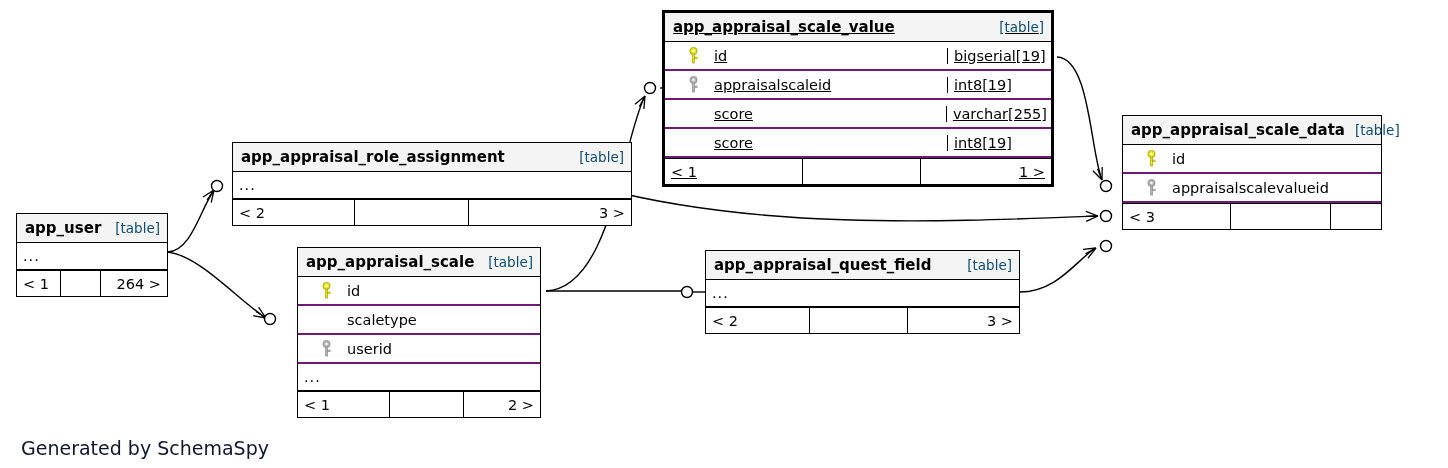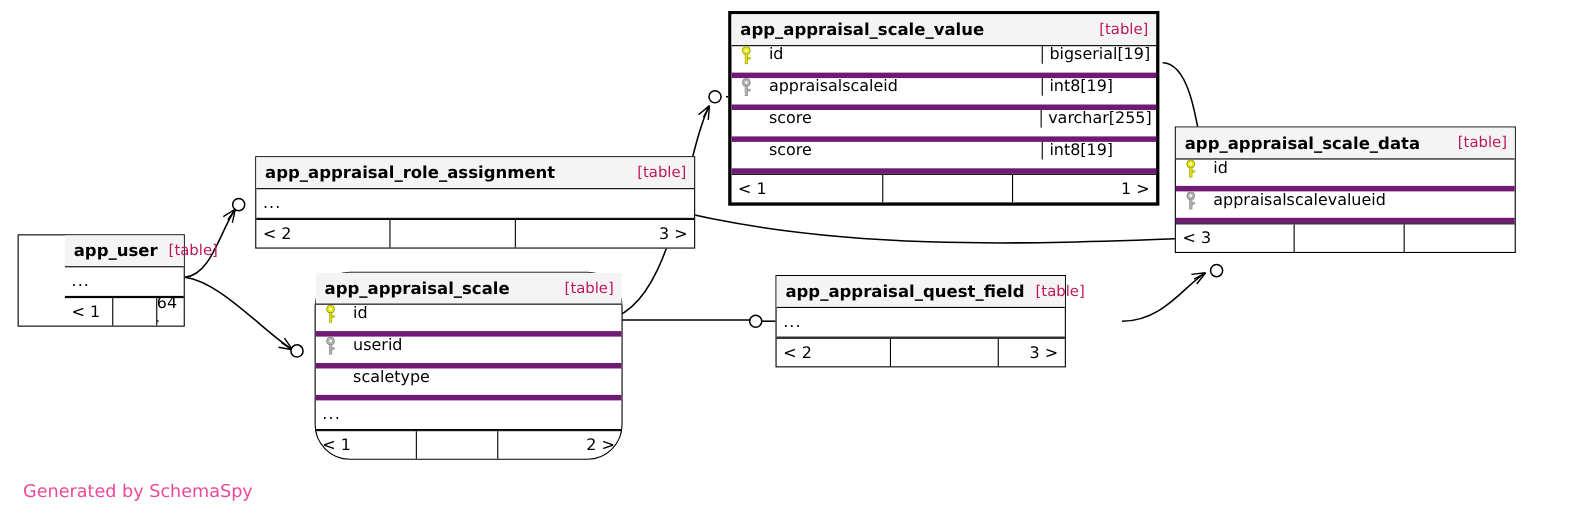--- a/index.html
+++ b/index.html
@@ -31,48 +31,50 @@
     pointer-events: none;
   }
   .table-node {
     position: absolute;
     background: #ffffff;
     border: 1px solid #000000;
     box-sizing: border-box;
   }
   .table-node.emphasis {
     border: 3px solid #000000;
+    text-decoration: underline;
   }
   .tbl-header {
     background: #f4f4f4;
     border-bottom: 1px solid #000000;
     box-sizing: border-box;
     display: flex;
     align-items: center;
     justify-content: space-between;
     padding: 0 7px 0 8px;
     height: 29px;
   }
   .tbl-name {
     font-weight: bold;
     font-size: 15px;
     white-space: nowrap;
   }
   .tbl-tag {
     font-size: 13.5px;
-    color: #be185d;
+    color: #0c4a6e;
     white-space: nowrap;
     padding-left: 10px;
   }
   .row {
     display: flex;
-    border-bottom: 5px solid #701a75;
+    border-bottom: 2px solid #701a75;
     box-sizing: border-box;
     height: 29px;
-    align-items: flex-start;
+    align-items: center;
+    padding-left: 15px;
   }
   .row:last-of-type {
     border-bottom: none;
   }
   .cell-name {
     flex: 1 1 auto;
     display: flex;
     align-items: center;
     padding-left: 8px;
     font-size: 14.5px;
@@ -125,22 +127,22 @@
   }
   .footer .fcell:last-child {
     border-right: none;
   }
   .fcell.left { justify-content: flex-start; }
   .fcell.right { justify-content: flex-end; }
   .caption {
     position: absolute;
     left: 21px;
     top: 437px;
-    font-size: 16px;
-    color: #ec4899;
+    font-size: 19px;
+    color: #0f172a;
     white-space: nowrap;
   }
   svg.key { display: block; }
 </style>
 </head>
 <body>
 
 <div id="canvas">
 
   <svg id="edges" viewBox="0 0 1448 468" xmlns="http://www.w3.org/2000/svg">
@@ -171,21 +173,21 @@
       <circle cx="1106" cy="246" r="5.5" fill="#ffffff" stroke="#000000" stroke-width="1.4"></circle>
 
       <path d="M660,88 L666,88"></path>
 
       <path d="M690,292 L706,292"></path>
       <circle cx="687" cy="292" r="5.5" fill="#ffffff" stroke="#000000" stroke-width="1.4"></circle>
       <path d="M546,291 L682,291"></path>
     </g>
   </svg>
 
-  <div class="table-node" id="node-app_user" style="left:16px; top:213px; width:152px;padding-left:42px;">
+  <div class="table-node" id="node-app_user" style="left:16px; top:213px; width:152px;">
     <div class="tbl-header">
       <span class="tbl-name">app_user</span>
       <span class="tbl-tag">[table]</span>
     </div>
     <div class="ellipsis-row">...</div>
     <div class="footer">
       <div class="fcell left" style="flex:0 0 44px;">&lt; 1</div>
       <div class="fcell" style="flex:0 0 40px;"></div>
       <div class="fcell right" style="flex:1 1 auto;">264 &gt;</div>
     </div>
@@ -197,53 +199,53 @@
       <span class="tbl-tag">[table]</span>
     </div>
     <div class="ellipsis-row">...</div>
     <div class="footer">
       <div class="fcell left" style="flex:0 0 122px;">&lt; 2</div>
       <div class="fcell" style="flex:0 0 114px;"></div>
       <div class="fcell right" style="flex:1 1 auto;">3 &gt;</div>
     </div>
   </div>
 
-  <div class="table-node" id="node-app_appraisal_scale" style="left:286px; top:247px; width:280px;border-radius:32px;">
+  <div class="table-node" id="node-app_appraisal_scale" style="left:297px; top:247px; width:244px;">
     <div class="tbl-header">
       <span class="tbl-name">app_appraisal_scale</span>
       <span class="tbl-tag">[table]</span>
     </div>
 
     <div class="row">
       <span class="keyslot">
         <svg class="key" width="11" height="17" viewBox="0 0 11 17">
           <circle cx="5.5" cy="4" r="3.6" fill="#e8e80c" stroke="#9a9a06" stroke-width="0.8"></circle>
           <circle cx="5.5" cy="4" r="1.2" fill="#ffffff"></circle>
           <rect x="4.4" y="7" width="2.3" height="9" fill="#e8e80c" stroke="#9a9a06" stroke-width="0.6"></rect>
           <rect x="6.7" y="10" width="2.4" height="1.8" fill="#e8e80c" stroke="#9a9a06" stroke-width="0.5"></rect>
         </svg>
       </span>
       <span class="cell-name">id</span>
     </div>
 
     <div class="row">
+      <span class="keyslot"></span>
+      <span class="cell-name">scaletype</span>
+    </div>
+
+    <div class="row">
       <span class="keyslot">
         <svg class="key" width="11" height="17" viewBox="0 0 11 17">
           <circle cx="5.5" cy="4" r="3.6" fill="#b3b3b3" stroke="#8a8a8a" stroke-width="0.8"></circle>
           <circle cx="5.5" cy="4" r="1.2" fill="#ffffff"></circle>
           <rect x="4.4" y="7" width="2.3" height="9" fill="#b3b3b3" stroke="#8a8a8a" stroke-width="0.6"></rect>
           <rect x="6.7" y="10" width="2.4" height="1.8" fill="#b3b3b3" stroke="#8a8a8a" stroke-width="0.5"></rect>
         </svg>
       </span>
       <span class="cell-name">userid</span>
-    </div>
-
-    <div class="row">
-      <span class="keyslot"></span>
-      <span class="cell-name">scaletype</span>
     </div>
 
     <div class="ellipsis-row">...</div>
     <div class="footer">
       <div class="fcell left" style="flex:0 0 92px;">&lt; 1</div>
       <div class="fcell" style="flex:0 0 74px;"></div>
       <div class="fcell right" style="flex:1 1 auto;">2 &gt;</div>
     </div>
   </div>
 
@@ -291,34 +293,34 @@
       <span class="cell-type" style="flex:0 0 104px;">int8[19]</span>
     </div>
 
     <div class="footer">
       <div class="fcell left" style="flex:0 0 138px;">&lt; 1</div>
       <div class="fcell" style="flex:0 0 118px;"></div>
       <div class="fcell right" style="flex:1 1 auto;">1 &gt;</div>
     </div>
   </div>
 
-  <div class="table-node" id="node-app_appraisal_quest_field" style="left:705px; top:250px; width:264px;">
+  <div class="table-node" id="node-app_appraisal_quest_field" style="left:705px; top:250px; width:315px;">
     <div class="tbl-header">
       <span class="tbl-name">app_appraisal_quest_field</span>
       <span class="tbl-tag">[table]</span>
     </div>
     <div class="ellipsis-row">...</div>
     <div class="footer">
       <div class="fcell left" style="flex:0 0 104px;">&lt; 2</div>
       <div class="fcell" style="flex:0 0 98px;"></div>
       <div class="fcell right" style="flex:1 1 auto;">3 &gt;</div>
     </div>
   </div>
 
-  <div class="table-node" id="node-app_appraisal_scale_data" style="left:1068px; top:115px; width:310px;">
+  <div class="table-node" id="node-app_appraisal_scale_data" style="left:1122px; top:115px; width:260px;">
     <div class="tbl-header">
       <span class="tbl-name">app_appraisal_scale_data</span>
       <span class="tbl-tag">[table]</span>
     </div>
 
     <div class="row">
       <span class="keyslot">
         <svg class="key" width="11" height="17" viewBox="0 0 11 17">
           <circle cx="5.5" cy="4" r="3.6" fill="#e8e80c" stroke="#9a9a06" stroke-width="0.8"></circle>
           <circle cx="5.5" cy="4" r="1.2" fill="#ffffff"></circle>

